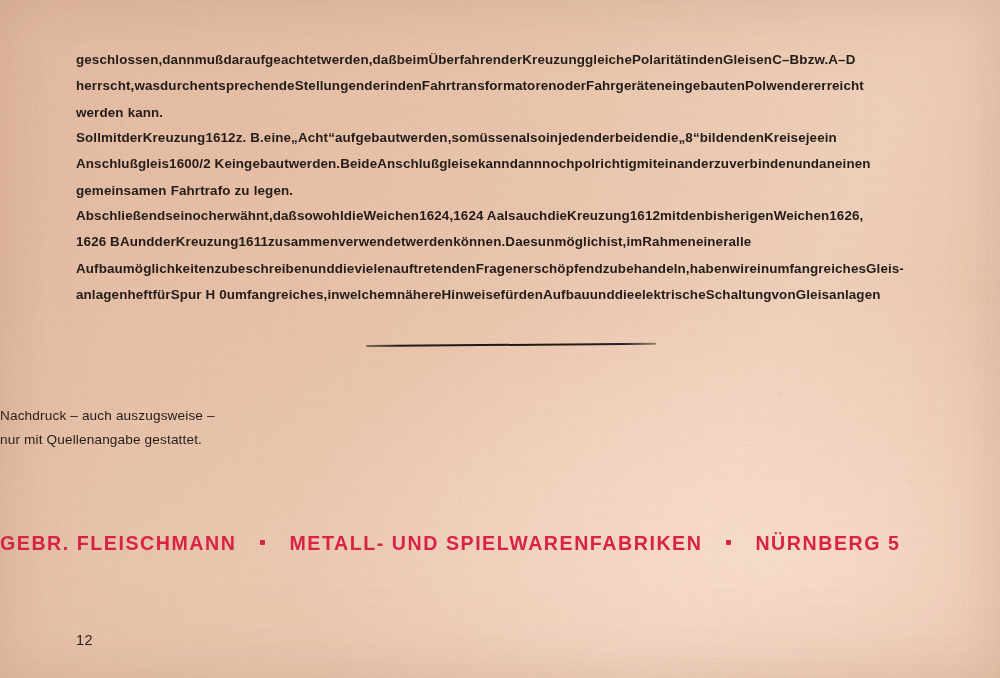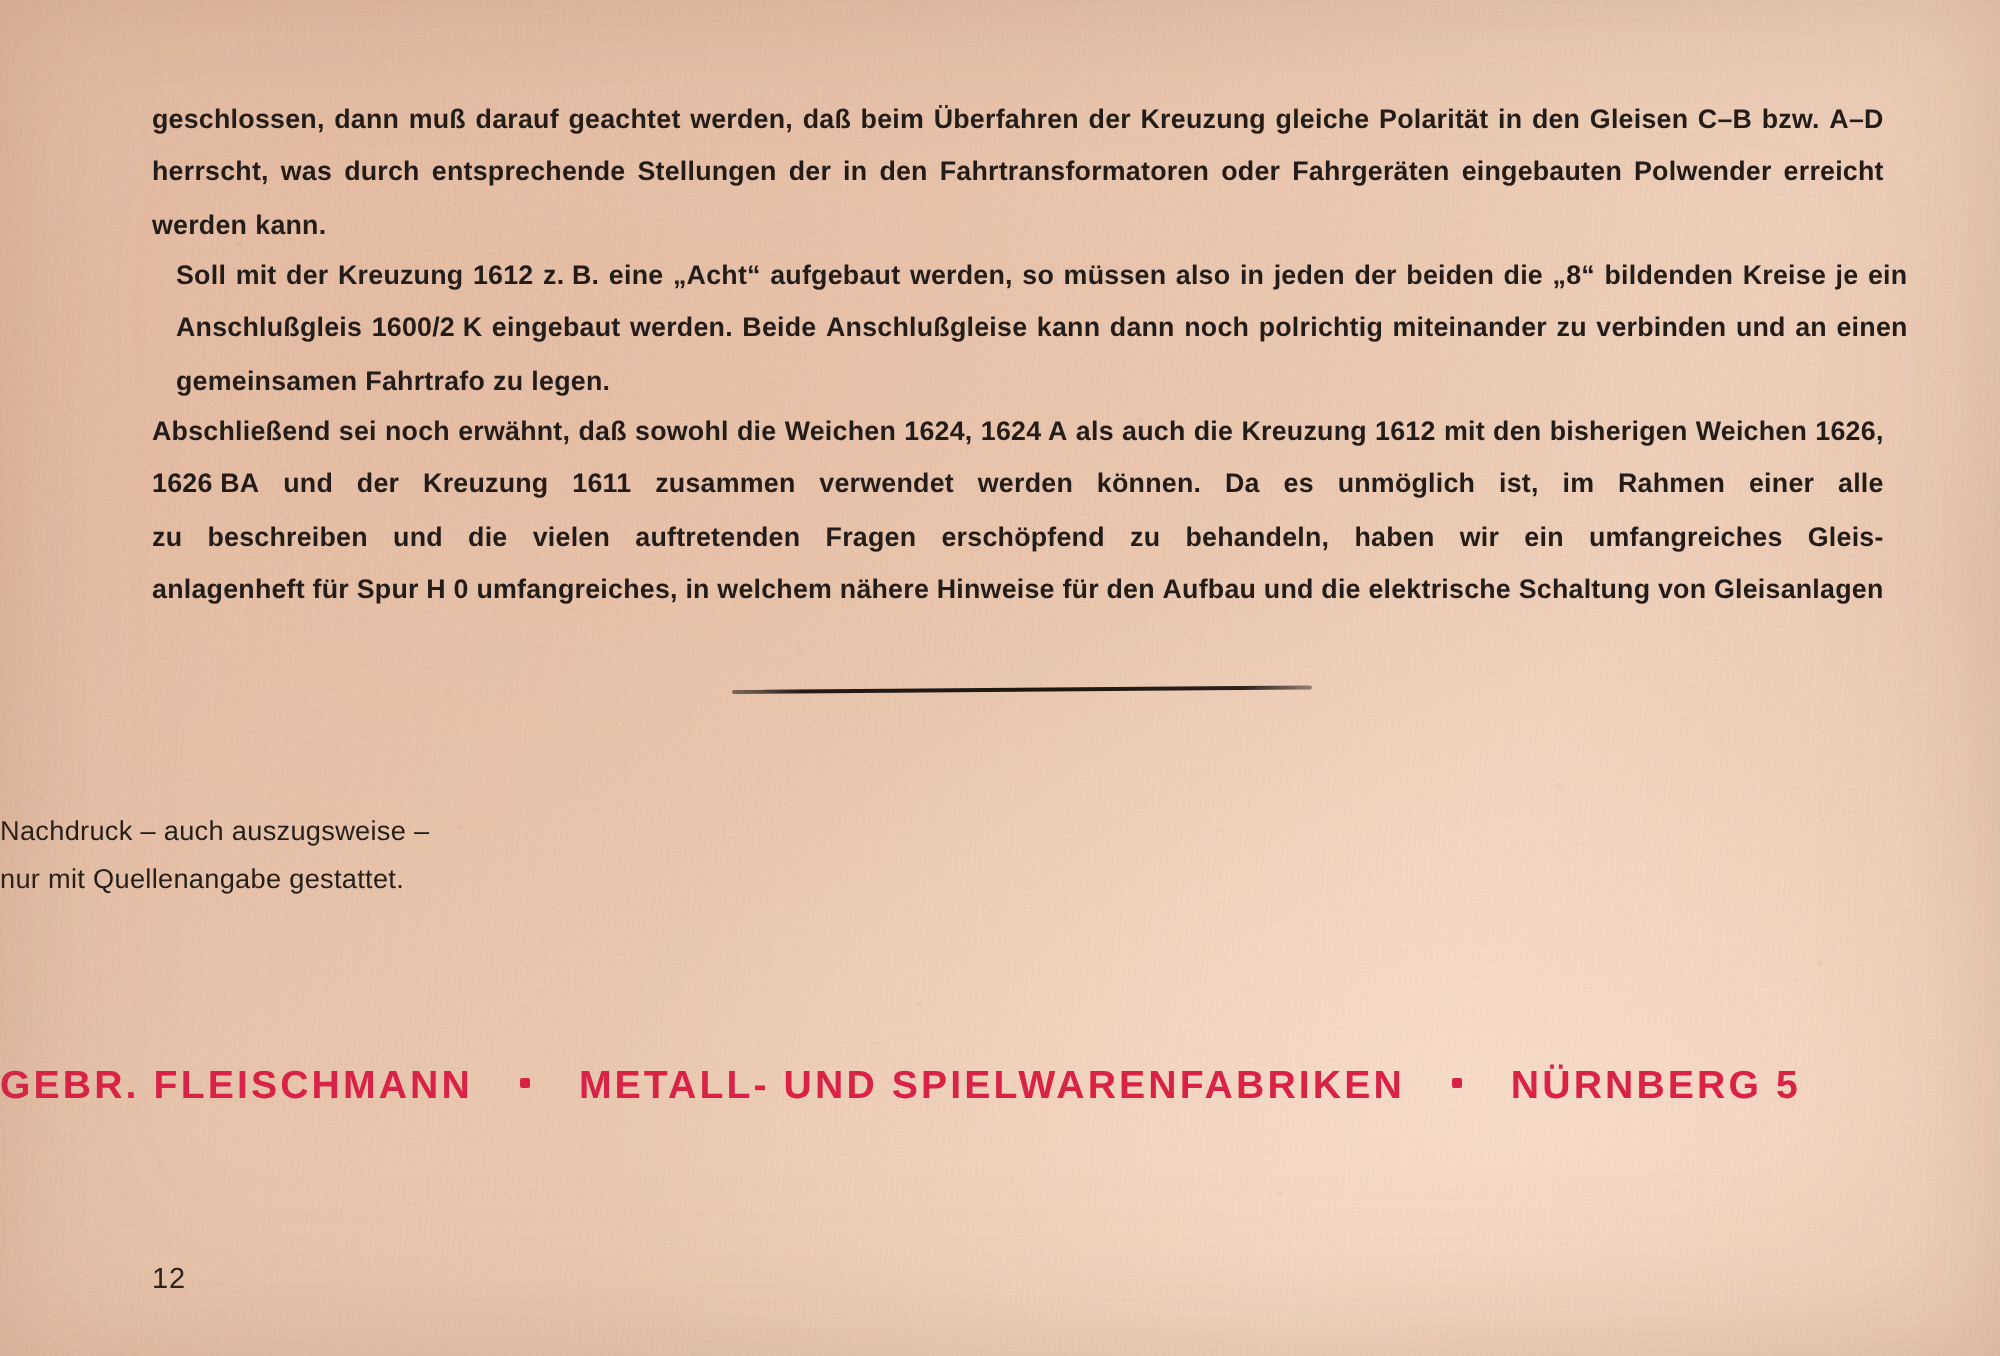--- a/index.html
+++ b/index.html
@@ -81,27 +81,27 @@
     width: 866px;
     color: #231c18;
     font-size: 13.4px;
     line-height: 26.3px;
     letter-spacing: .12px;
     font-weight: 600;
     white-space: nowrap;
   }
 
   #para1 { top: 47px; }
-  #para2 { top: 125px; margin-left: 12px; }
+  #para2 { top: 125px; }
   #para3 { top: 203px; }
 
   
   .jline {
     display: flex;
-    justify-content: space-between;
+    justify-content: flex-start;
     width: 866px;
     height: 26.3px;
     align-items: baseline;
   }
   .jline.last { justify-content: flex-start; }
   .jline.last > span + span { margin-left: .30em; }
   .jline > span { white-space: pre; }
 
   
   #divider {
@@ -308,20 +308,21 @@
           <span>Da</span>
           <span>es</span>
           <span>unmöglich</span>
           <span>ist,</span>
           <span>im</span>
           <span>Rahmen</span>
           <span>einer</span>
           <span>alle</span>
         </div>
         <div class="jline">
+          <span>Aufbaumöglichkeiten</span>
           <span>zu</span>
           <span>beschreiben</span>
           <span>und</span>
           <span>die</span>
           <span>vielen</span>
           <span>auftretenden</span>
           <span>Fragen</span>
           <span>erschöpfend</span>
           <span>zu</span>
           <span>behandeln,</span>

